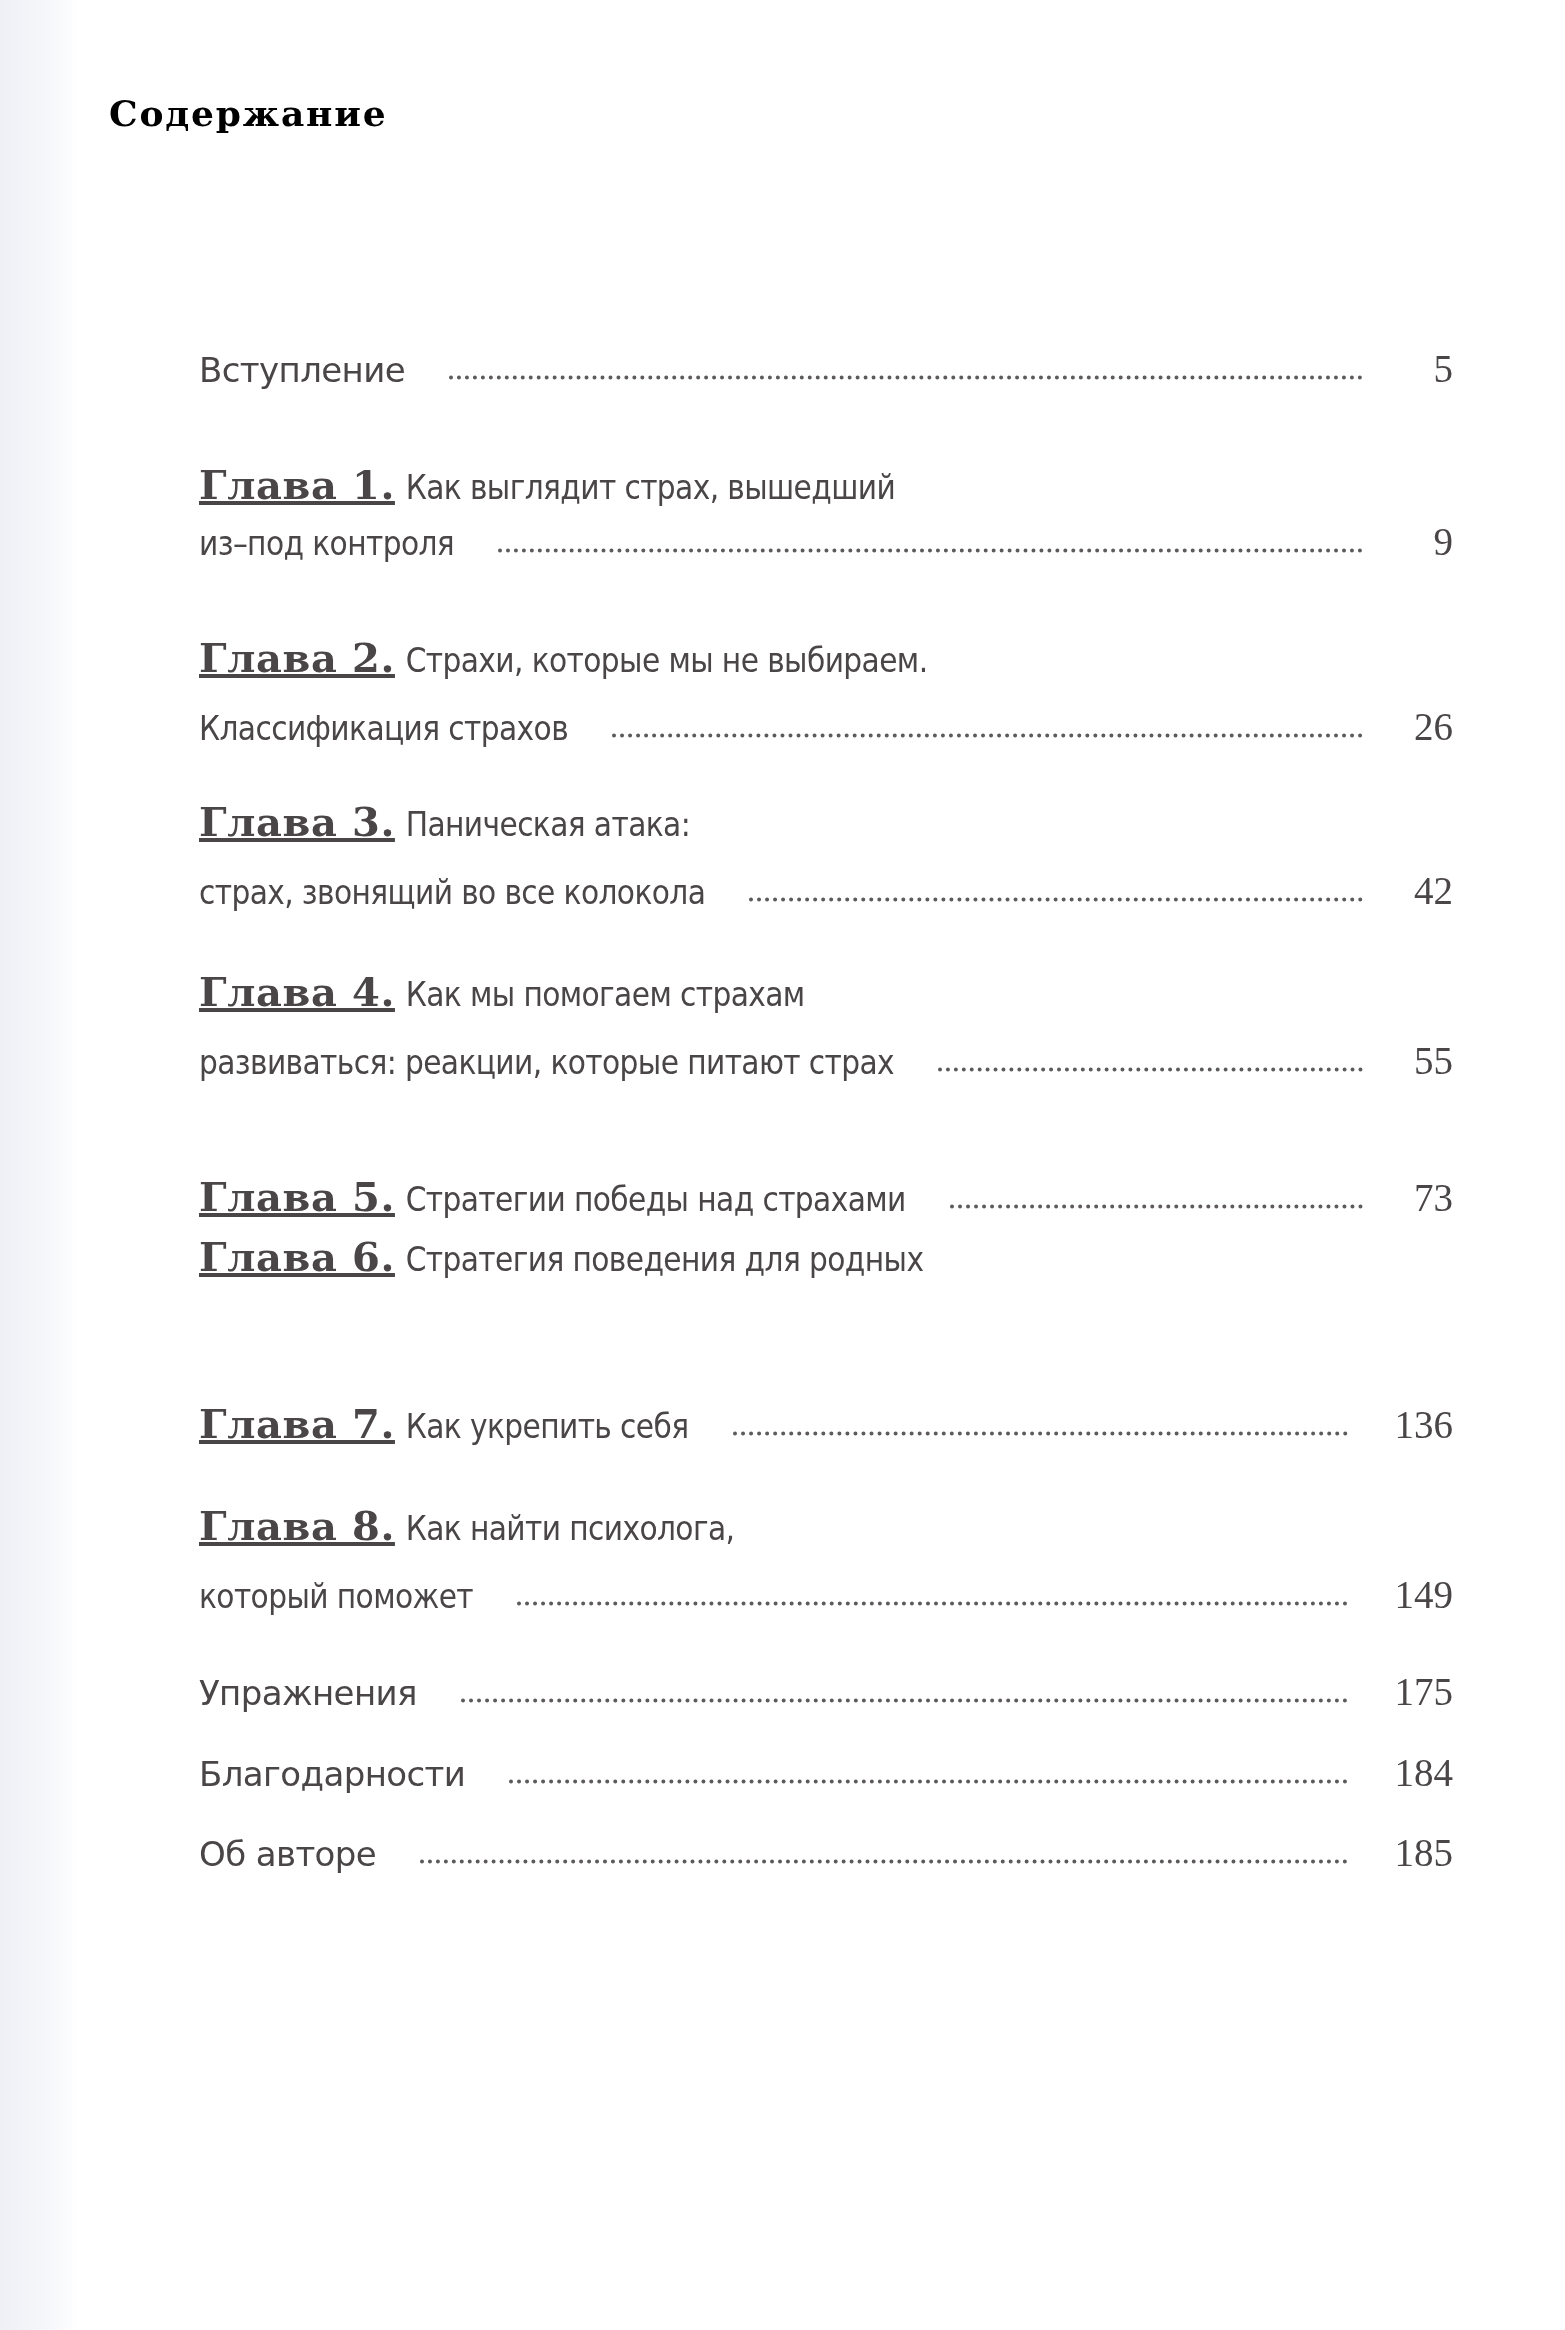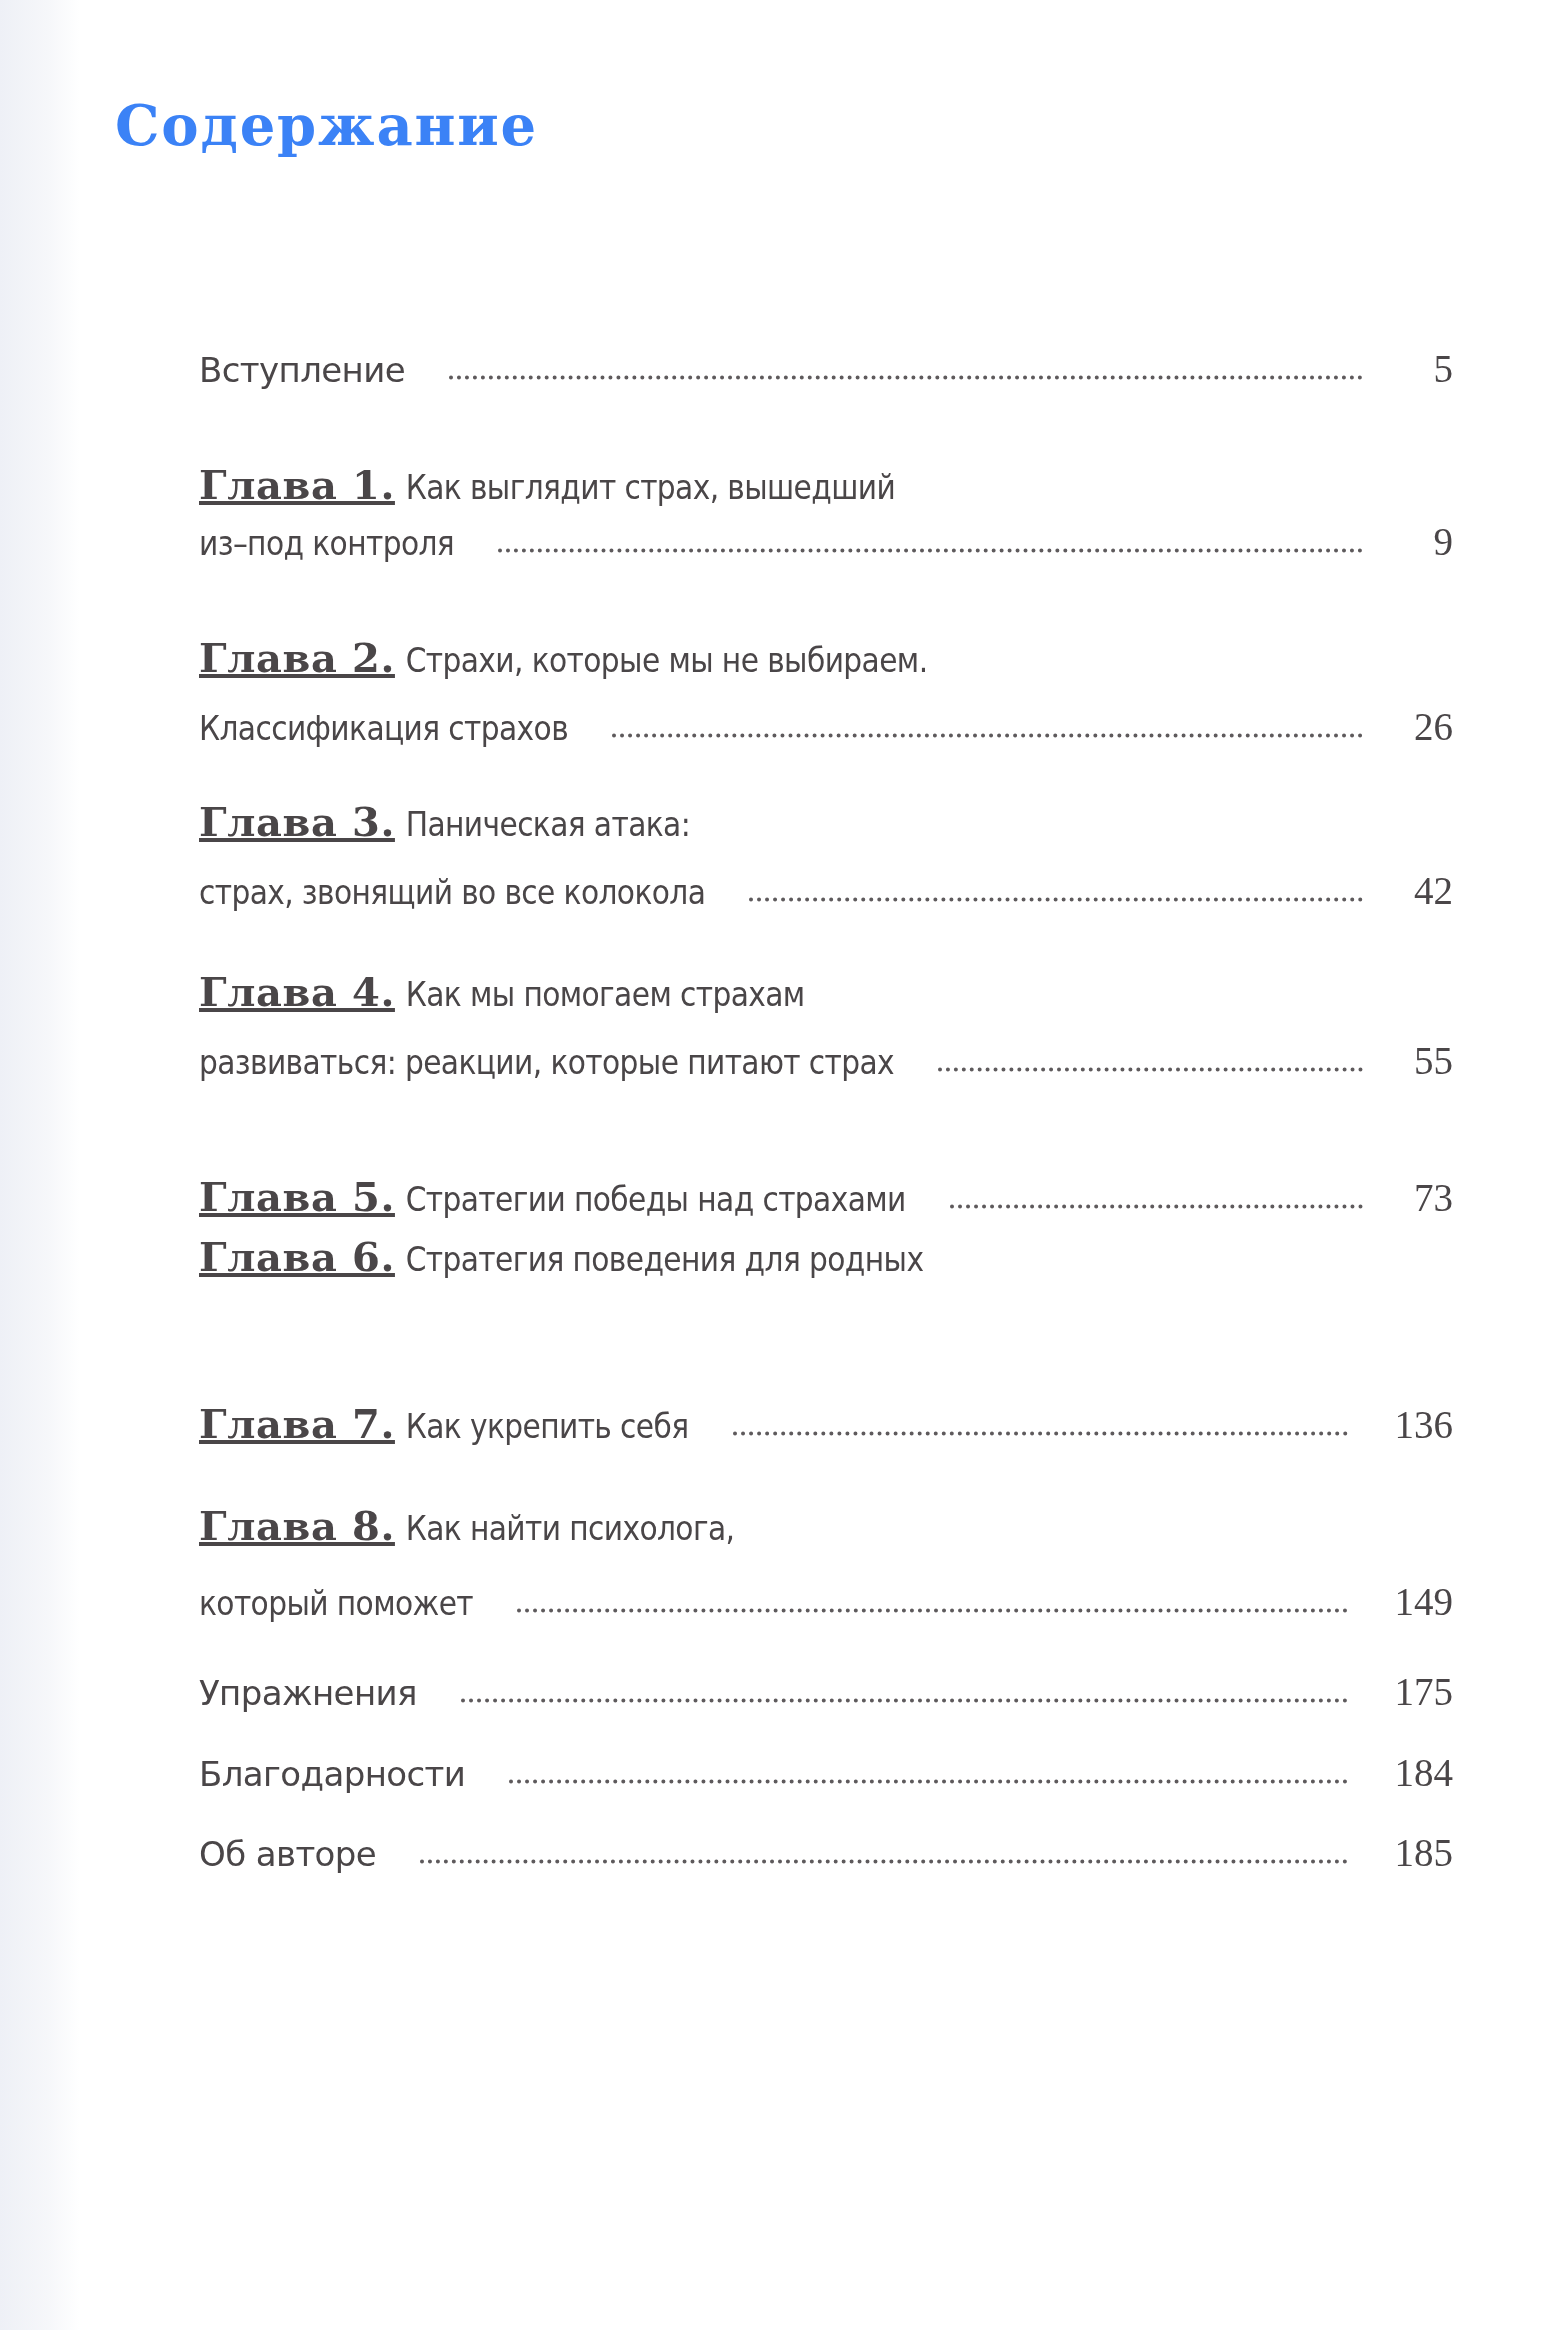--- a/index.html
+++ b/index.html
@@ -11,27 +11,27 @@
     overflow: hidden;
     font-family: "Liberation Serif", "DejaVu Serif", serif;
     color: #4a4648;
   }
   .page-shade {
     position: absolute; left: 0; top: 0; bottom: 0; width: 80px;
     background: linear-gradient(to right, #eef0f6 0%, #f6f7fa 60%, rgba(255,255,255,0) 100%);
   }
   .title {
     position: absolute;
-    left: 115px;
+    left: 109px;
     top: 92px;
     font-family: "DejaVu Serif", serif;
     font-weight: bold;
-    font-size: 56px;
+    font-size: 36px;
     letter-spacing: 1.8px;
-    color: #3b82f6;
+    color: #000000;
     margin: 0;
   }
   .toc {
     position: absolute;
     left: 199px;
     width: 1254px;
     top: 343px;
   }
   .entry {
     position: absolute;
@@ -164,21 +164,21 @@
       <span class="label"><b>Глава 7.</b> <span class="title-text">Как укрепить себя</span></span>
       <span class="leader"></span>
       <span class="page-num">136</span>
     </div>
   </div>
 
   <div class="entry chapter" style="top:1161px">
     <div class="line">
       <span class="label"><b>Глава 8.</b> <span class="title-text">Как найти психолога,</span></span>
     </div>
-    <div class="line" style="margin-top:32px">
+    <div class="line" style="margin-top:25px">
       <span class="label"><span class="title-text">который поможет</span></span>
       <span class="leader"></span>
       <span class="page-num">149</span>
     </div>
   </div>
 
   <div class="entry regular" style="top:1329px">
     <div class="line">
       <span class="label">Упражнения</span>
       <span class="leader"></span>

